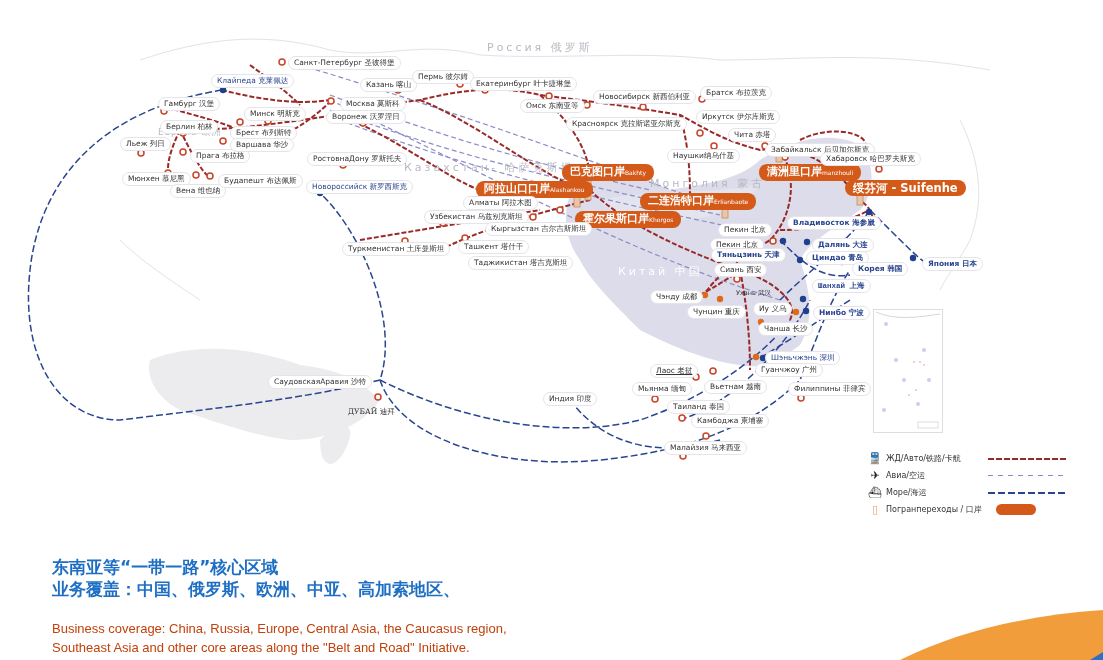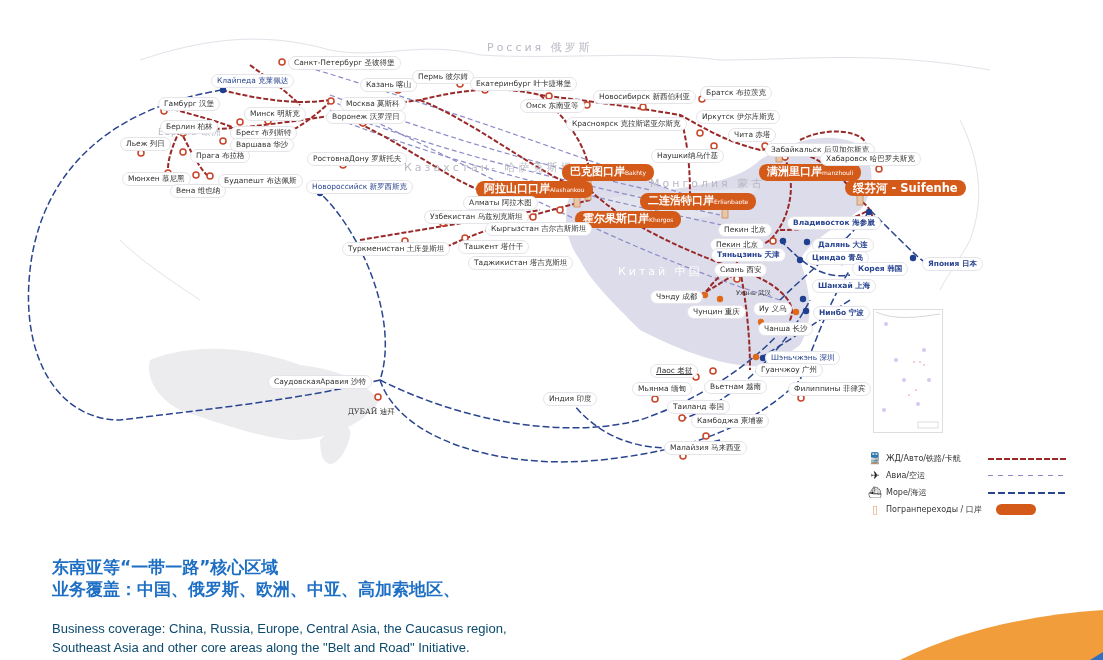--- a/index.html
+++ b/index.html
@@ -12,21 +12,21 @@
   .region { position: absolute; font-size: 11px; letter-spacing: 3px; color: #b9b9c4; white-space: nowrap; }
   .region.light { color: #ffffff; }
   .port { position: absolute; background: #d45a1a; color: #fff; font-size: 11px; border-radius: 8px; padding: 1px 8px; white-space: nowrap; font-weight: bold; line-height: 14px; }
   .port small { font-size: 6px; font-weight: normal; }
   .legend { position: absolute; left: 868px; top: 450px; width: 200px; }
   .legend-row { display: flex; align-items: center; height: 17px; font-size: 8px; color: #333; }
   .legend-row .ico { width: 14px; font-size: 11px; text-align: center; color: #222; }
   .legend-row .txt { flex: 1; padding-left: 4px; }
   .legend-row .sw { width: 80px; height: 2px; }
   .heading { position: absolute; left: 52px; top: 556px; color: #1e6fc4; font-size: 17px; font-weight: bold; line-height: 22px; }
-  .sub { position: absolute; left: 52px; top: 619px; color: #0c4a6e; font-size: 13px; line-height: 19px; font-family: "Liberation Sans", sans-serif; }
+  .sub { position: absolute; left: 52px; top: 619px; color: #c2410c; font-size: 13px; line-height: 19px; font-family: "Liberation Sans", sans-serif; }
   .swoosh { position: absolute; right: 0; bottom: 0; width: 203px; height: 100px; }
   .inset { position: absolute; left: 873px; top: 309px; width: 70px; height: 124px; border: 1px solid #ddd; background: #fff; }
 </style>
 </head>
 <body>
 
 <div class="page">
 
   <div class="map">
     <svg width="1103" height="500" viewBox="0 0 1103 500">
@@ -197,21 +197,21 @@
     <div class="lbl" style="left:412px;top:70px;">Пермь 彼尔姆</div>
     <div class="lbl" style="left:470px;top:77px;">Екатеринбург 叶卡捷琳堡</div>
     <div class="lbl" style="left:307px;top:152px;">РостовнаДону 罗斯托夫</div>
     <div class="lbl blue" style="left:306px;top:180px;font-weight:normal;">Новороссийск 新罗西斯克</div>
     <div class="lbl" style="left:520px;top:99px;">Омск 东南亚等</div>
     <div class="lbl" style="left:593px;top:90px;">Новосибирск 新西伯利亚</div>
     <div class="lbl" style="left:566px;top:117px;">Красноярск 克拉斯诺亚尔斯克</div>
     <div class="lbl" style="left:700px;top:86px;">Братск 布拉茨克</div>
     <div class="lbl" style="left:696px;top:110px;">Иркутск 伊尔库斯克</div>
     <div class="lbl" style="left:728px;top:128px;">Чита 赤塔</div>
-    <div class="lbl" style="left:651px;top:149px;">Наушки纳乌什基</div>
+    <div class="lbl" style="left:667px;top:149px;">Наушки纳乌什基</div>
     <div class="lbl" style="left:765px;top:143px;">Забайкальск 后贝加尔斯克</div>
     <div class="lbl" style="left:820px;top:152px;">Хабаровск 哈巴罗夫斯克</div>
     <div class="lbl" style="left:463px;top:196px;">Алматы 阿拉木图</div>
     <div class="lbl" style="left:424px;top:210px;">Узбекистан 乌兹别克斯坦</div>
     <div class="lbl" style="left:485px;top:222px;">Кыргызстан 吉尔吉斯斯坦</div>
     <div class="lbl" style="left:342px;top:242px;">Туркменистан 土库曼斯坦</div>
     <div class="lbl" style="left:458px;top:240px;">Ташкент 塔什干</div>
     <div class="lbl" style="left:468px;top:256px;">Таджикистан 塔吉克斯坦</div>
     <div class="lbl blue" style="left:787px;top:216px;">Владивосток 海参崴</div>
     <div class="lbl" style="left:718px;top:223px;">Пекин 北京</div>
@@ -219,21 +219,21 @@
     <div class="lbl blue" style="left:711px;top:248px;">Тяньцзинь 天津</div>
     <div class="lbl blue" style="left:812px;top:238px;">Далянь 大连</div>
     <div class="lbl blue" style="left:806px;top:251px;">Циндао 青岛</div>
     <div class="lbl blue" style="left:852px;top:262px;">Корея 韩国</div>
     <div class="lbl blue" style="left:922px;top:257px;font-weight:bold;">Япония 日本</div>
     <div class="lbl" style="left:714px;top:263px;">Сиань 西安</div>
     <div class="lbl" style="left:731px;top:287px;font-size:6.5px;border:none;background:transparent;">Ухань 武汉</div>
     <div class="lbl" style="left:650px;top:290px;">Чэнду 成都</div>
     <div class="lbl" style="left:687px;top:305px;">Чунцин 重庆</div>
     <div class="lbl" style="left:753px;top:302px;">Иу 义乌</div>
-    <div class="lbl blue" style="left:812px;top:279px;">Шанхай 上海</div>
+    <div class="lbl blue" style="left:812px;top:279px;font-family:Liberation Mono, monospace;">Шанхай 上海</div>
     <div class="lbl blue" style="left:813px;top:306px;">Нинбо 宁波</div>
     <div class="lbl" style="left:758px;top:322px;">Чанша 长沙</div>
     <div class="lbl blue" style="left:765px;top:351px;font-weight:normal;">Шэньчжэнь 深圳</div>
     <div class="lbl" style="left:755px;top:363px;">Гуанчжоу 广州</div>
     <div class="lbl" style="left:268px;top:375px;">СаудовскаяАравия 沙特</div>
     <div class="lbl" style="left:343px;top:406px;border:none;background:transparent;font-family:'DejaVu Serif',serif;">ДУБАЙ 迪拜</div>
     <div class="lbl" style="left:543px;top:392px;">Индия 印度</div>
     <div class="lbl" style="left:650px;top:364px;text-decoration:underline;">Лаос 老挝</div>
     <div class="lbl" style="left:632px;top:382px;">Мьянма 缅甸</div>
     <div class="lbl" style="left:704px;top:380px;">Вьетнам 越南</div>

